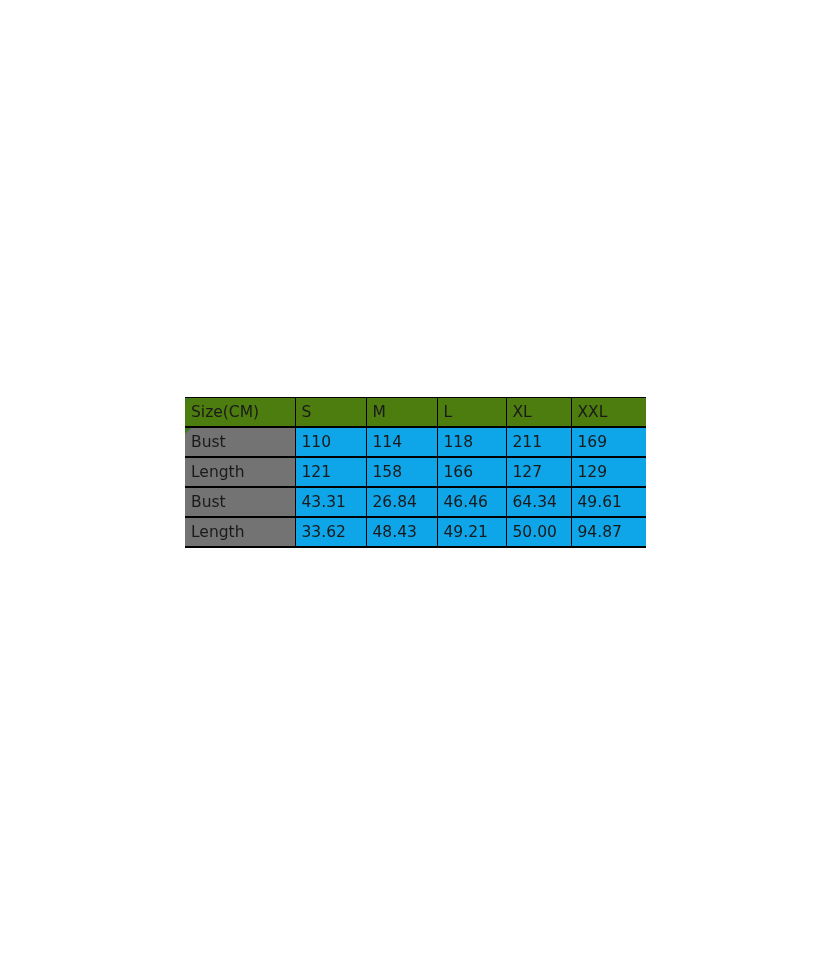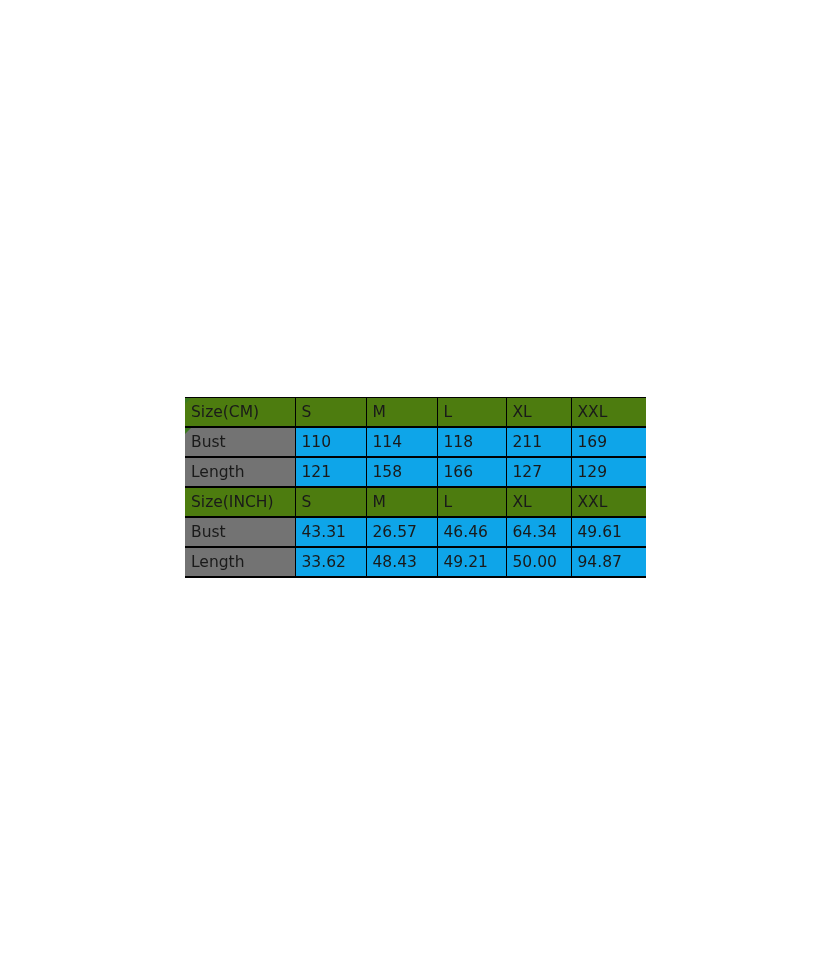--- a/index.html
+++ b/index.html
@@ -130,33 +130,25 @@
 
     <tr>
       <td class="label-cell">Length</td>
       <td>121</td>
       <td>158</td>
       <td>166</td>
       <td>127</td>
       <td class="last-col">129</td>
     </tr>
 
-    <tr class="size-header">
-      <td class="label-cell">Size(INCH)</td>
-      <td>S</td>
-      <td>M</td>
-      <td>L</td>
-      <td>XL</td>
-      <td class="last-col">XXL</td>
-    </tr>
 
     <tr>
       <td class="label-cell">Bust</td>
       <td>43.31</td>
-      <td>26.57</td>
+      <td>26.84</td>
       <td>46.46</td>
       <td>64.34</td>
       <td class="last-col">49.61</td>
     </tr>
 
     <tr class="last-row">
       <td class="label-cell">Length</td>
       <td>33.62</td>
       <td>48.43</td>
       <td>49.21</td>

